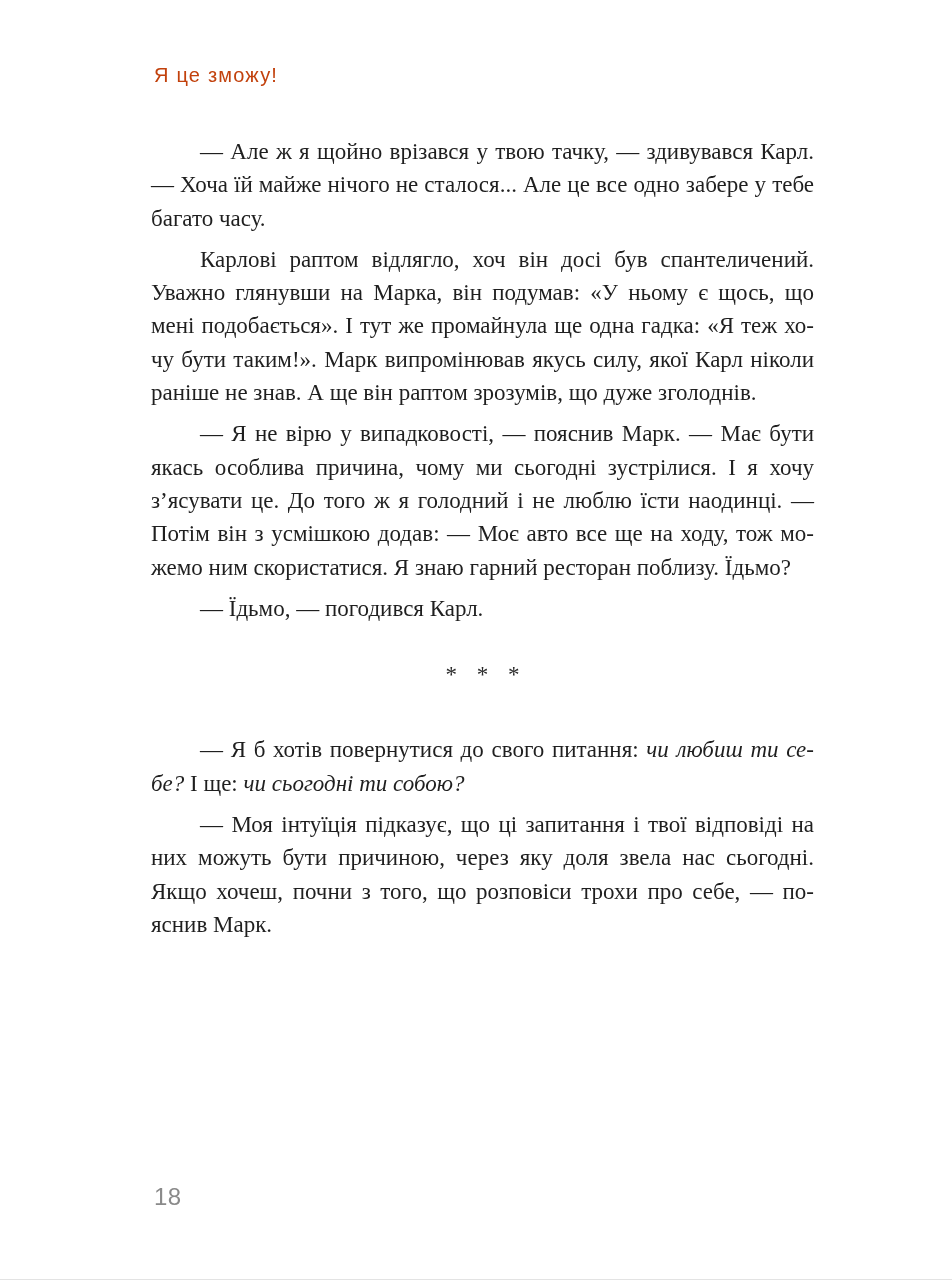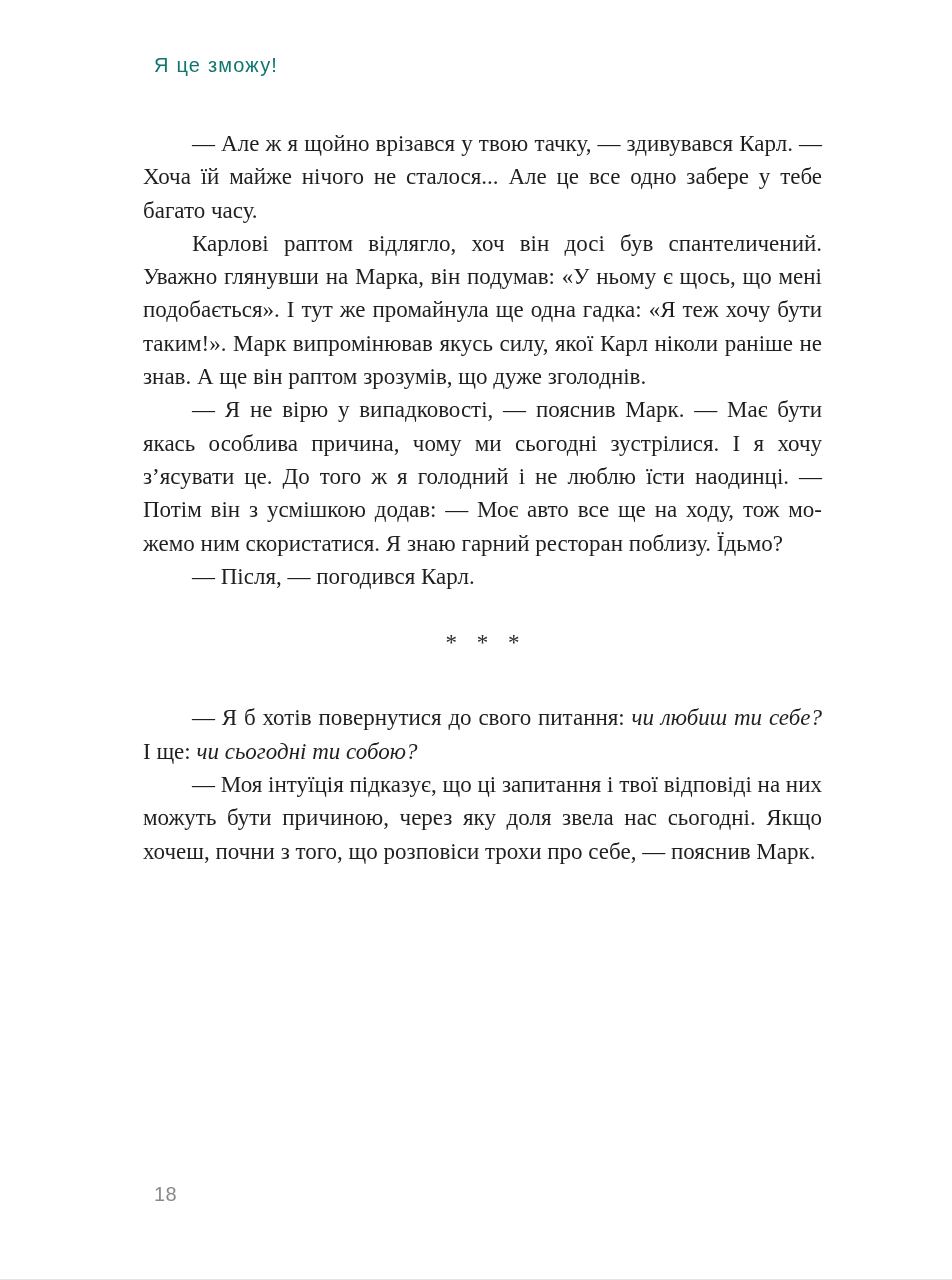--- a/index.html
+++ b/index.html
@@ -12,40 +12,40 @@
     width: 952px;
     height: 1280px;
     background: #ffffff;
     overflow: hidden;
     border-bottom: 1px solid #e3e3e3;
     box-sizing: border-box;
   }
   .running-head {
     position: absolute;
     left: 154px;
-    top: 54px;
+    top: 64px;
     font-family: "Liberation Sans", sans-serif;
     font-size: 20px;
     font-weight: 400;
     letter-spacing: 1.2px;
-    color: #0f766e;
+    color: #c2410c;
   }
   .body-text {
     position: absolute;
     left: 143px;
     top: 127px;
     width: 679px;
     font-family: "Liberation Serif", serif;
     font-size: 23px;
     line-height: 33.3px;
     color: #1f1f1f;
     text-align: justify;
   }
   .body-text p {
-    margin: 0;
+    margin: 8px;
     text-indent: 49px;
     hyphens: manual;
     -webkit-hyphens: manual;
   }
   .body-text p.flush {
     text-indent: 0;
   }
   .body-text p.separator {
     text-indent: 0;
     text-align: center;
@@ -53,37 +53,37 @@
     word-spacing: 14px;
     color: #2a2a2a;
   }
   .body-text em {
   }
   .folio {
     position: absolute;
     left: 154px;
     top: 1183px;
     font-family: "Liberation Sans", sans-serif;
-    font-size: 20px;
+    font-size: 24px;
     letter-spacing: 0.5px;
     color: #8a8a8a;
   }
 </style>
 </head>
 <body>
 
 <div class="book-page">
 
   <div class="running-head">Я це зможу!</div>
 
   <div class="body-text">
       <p class="">— Але ж я щойно врізався у твою тачку, — здивувався Карл. — Хоча їй майже нічого не сталося... Але це все одно забере у тебе багато часу.</p>
       <p class="">Карлові раптом відлягло, хоч він досі був спантеличений. Уважно глянувши на Марка, він подумав: «У ньому є щось, що мені подобається». І тут же промайнула ще одна гадка: «Я теж хо­чу бути таким!». Марк випромінював якусь силу, якої Карл ніко­ли раніше не знав. А ще він раптом зрозумів, що дуже зголоднів.</p>
       <p class="">— Я не вірю у випадковості, — пояснив Марк. — Має бути якась особлива причина, чому ми сьогодні зустрілися. І я хочу з’ясувати це. До того ж я голодний і не люблю їсти наодинці. — Потім він з усмішкою додав: — Моє авто все ще на ходу, тож мо­жемо ним скористатися. Я знаю гарний ресторан поблизу. Їдьмо?</p>
-      <p class="">— Після, — погодився Карл.</p>
+      <p class="">— Їдьмо, — погодився Карл.</p>
       <p class="separator">* * *</p>
       <p class="">— Я б хотів повернутися до свого питання: <em>чи любиш ти се­бе?</em> І ще: <em>чи сьогодні ти собою?</em></p>
       <p class="">— Моя інтуїція підказує, що ці запитання і твої відповіді на них можуть бути причиною, через яку доля звела нас сьогодні. Якщо хочеш, почни з того, що розповіси трохи про себе, — по­яснив Марк.</p>
     </div>
 
   <div class="folio">18</div>
 
 </div>
 
 </body></html>

